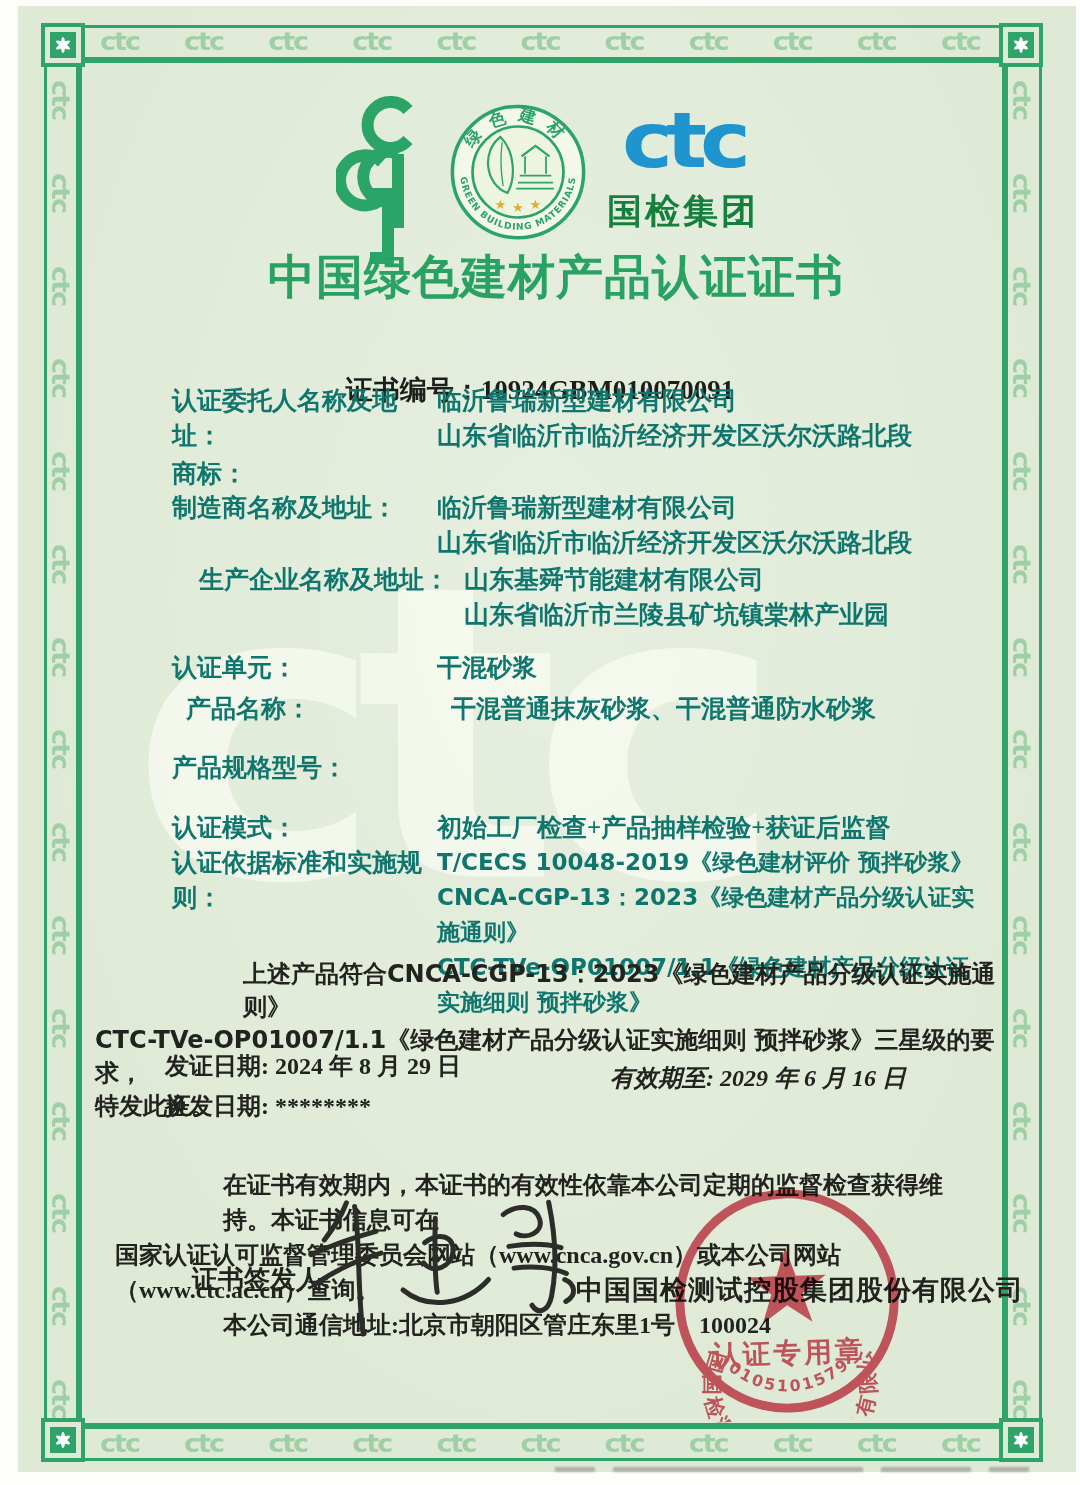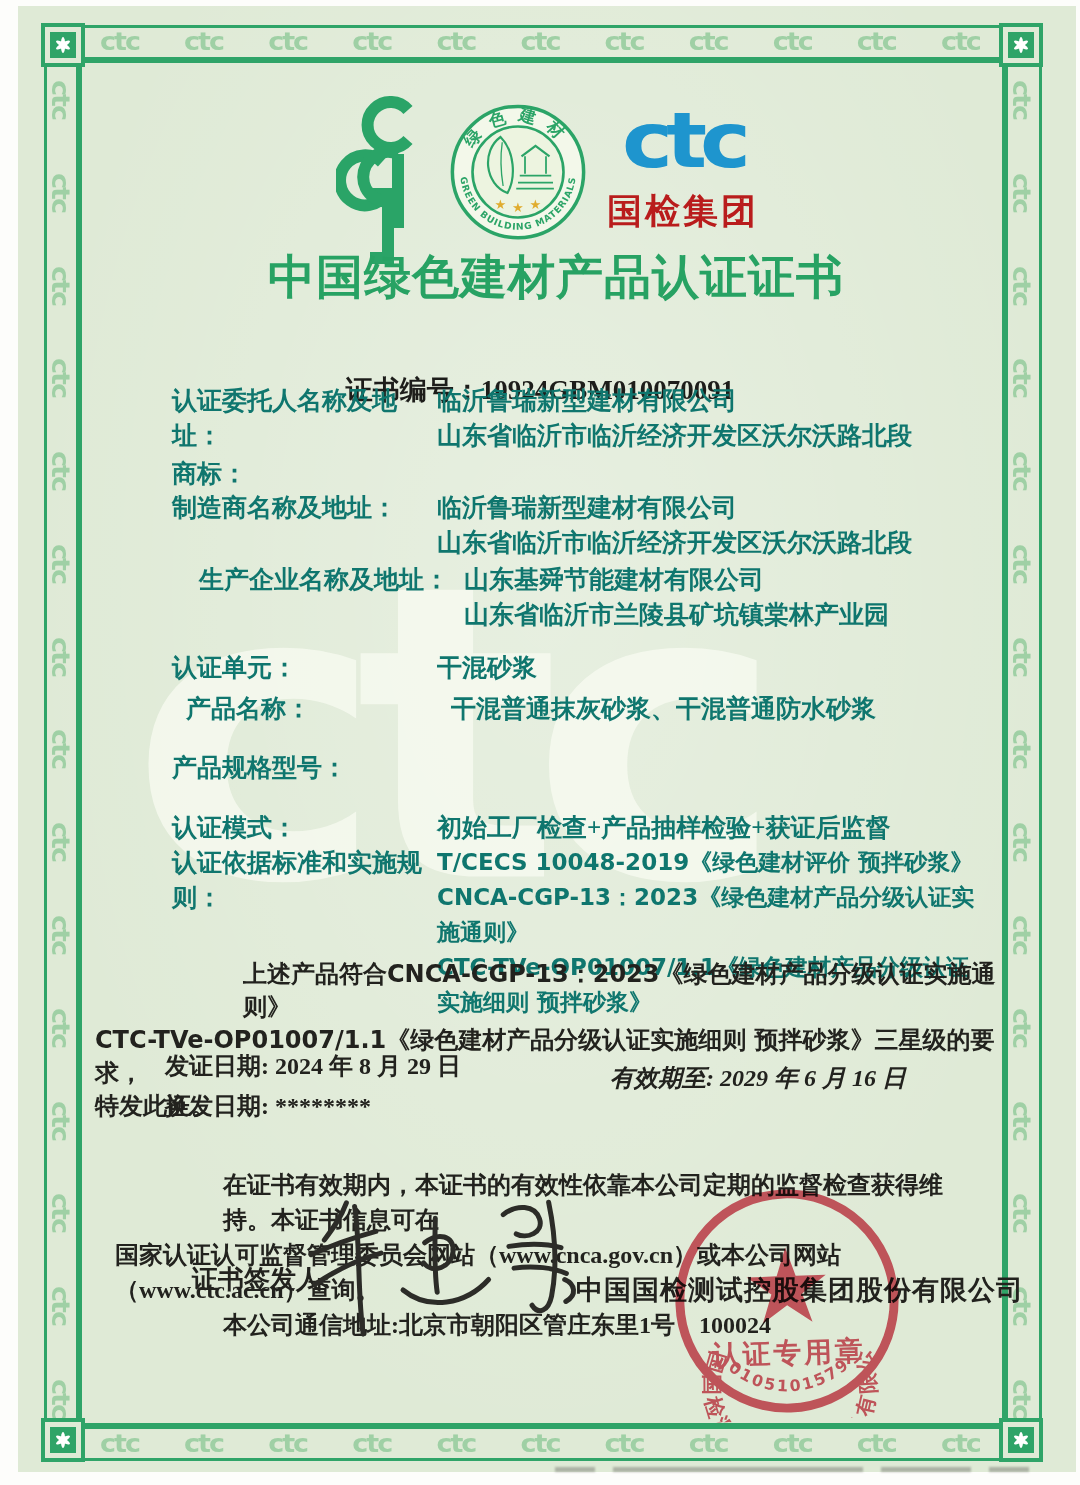--- a/index.html
+++ b/index.html
@@ -38,21 +38,21 @@
     letter-spacing:-30px;color:rgba(248,251,241,.75);transform:scaleY(.95);pointer-events:none;
   }
   
   #gp-logo{position:absolute;left:336px;top:96px;z-index:3;}
   #gbm-badge{position:absolute;left:448px;top:102px;z-index:3;}
   #ctc-logo{position:absolute;left:598px;top:100px;z-index:3;width:170px;text-align:center;}
   #ctc-word{
     font-family:"DejaVu Sans",sans-serif;font-weight:800;font-size:86px;line-height:.95;
     letter-spacing:-7px;color:#1e95ce;transform:scaleY(.88);
   }
-  #ctc-sub{font-family:"DejaVu Sans",sans-serif;font-weight:700;font-size:35px;color:#b91c1c;letter-spacing:3px;margin-top:6px;}
+  #ctc-sub{font-family:"DejaVu Sans",sans-serif;font-weight:700;font-size:35px;color:#15803d;letter-spacing:3px;margin-top:6px;}
   
   #title{
     position:absolute;left:16px;top:246px;width:1080px;text-align:center;z-index:3;
     font-weight:700;font-size:47px;color:#27a263;letter-spacing:1px;
   }
   #certline{position:absolute;left:0;top:372px;width:1080px;text-align:center;z-index:3;
     font-weight:700;font-size:27px;color:#1d1d1a;}
   
   .row{position:absolute;left:172px;width:840px;display:flex;z-index:3;
     font-weight:700;font-size:25px;color:#0f766e;line-height:35px;}

